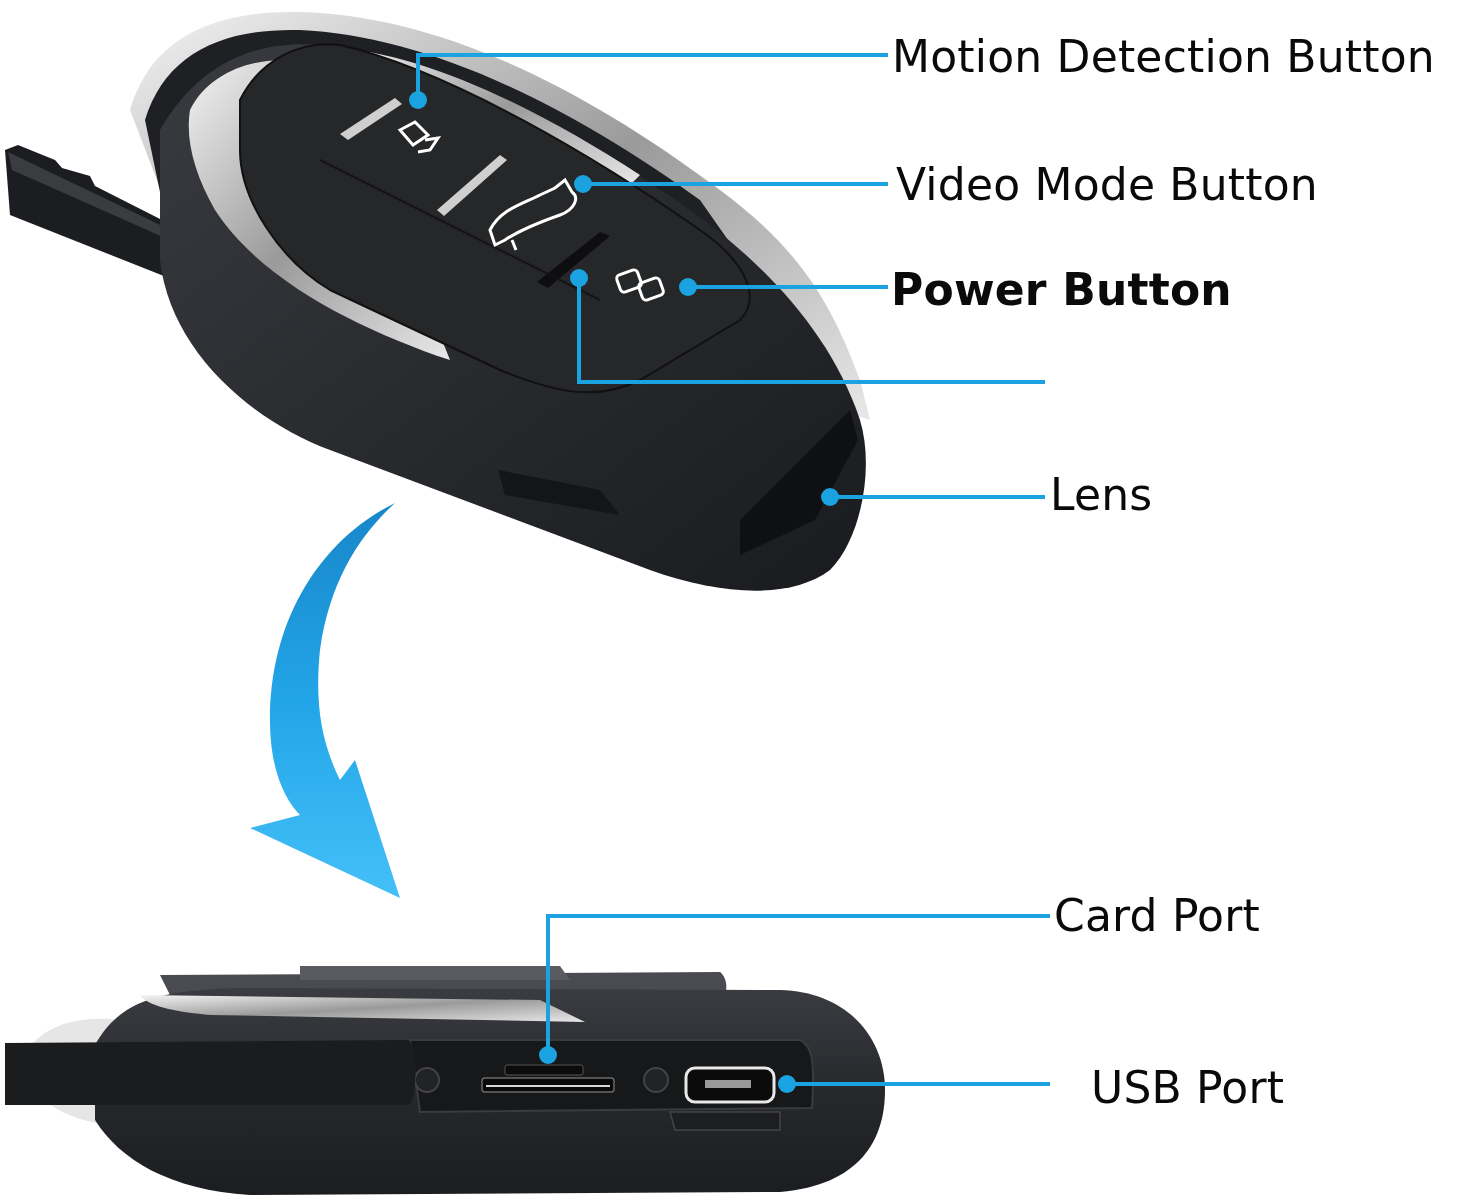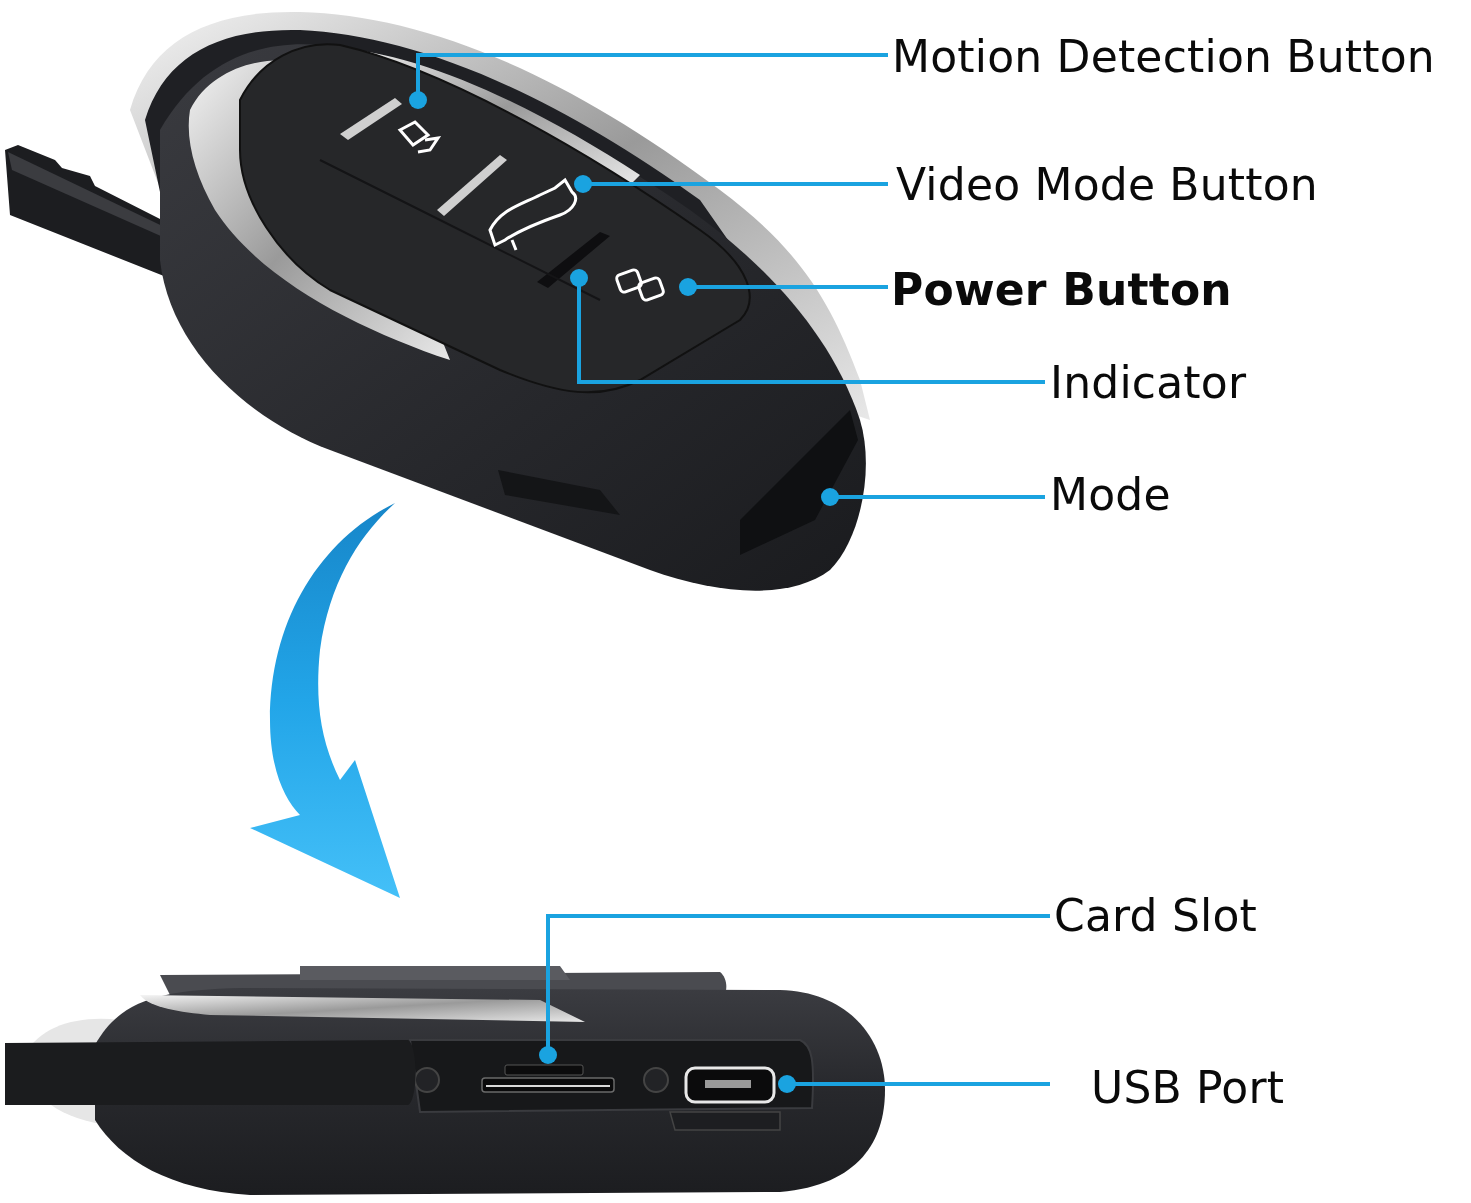--- a/index.html
+++ b/index.html
@@ -122,18 +122,17 @@
       <circle cx="579" cy="278" r="9"></circle>
       <circle cx="830" cy="497" r="9"></circle>
       <circle cx="548" cy="1055" r="9"></circle>
       <circle cx="787" cy="1084" r="9"></circle>
     </g>
   </svg>
 
   <div class="label" style="left:892px; top:57px;">Motion Detection Button</div>
   <div class="label" style="left:896px; top:185px;text-align:center;">Video Mode Button</div>
   <div class="label" style="left:891px; top:290px;font-weight:bold;">Power Button</div>
-  <div class="label" style="left:1050px; top:383px;">Indicator</div>
-  <div class="label" style="left:1050px; top:495px;">Mode</div>
-  <div class="label" style="left:1054px; top:916px;">Card Slot</div>
+  <div class="label" style="left:1050px; top:495px;">Lens</div>
+  <div class="label" style="left:1054px; top:916px;">Card Port</div>
   <div class="label" style="left:1055px; top:1088px;margin-left:36px;">USB Port</div>
 
 </div>
 
 </body></html>

